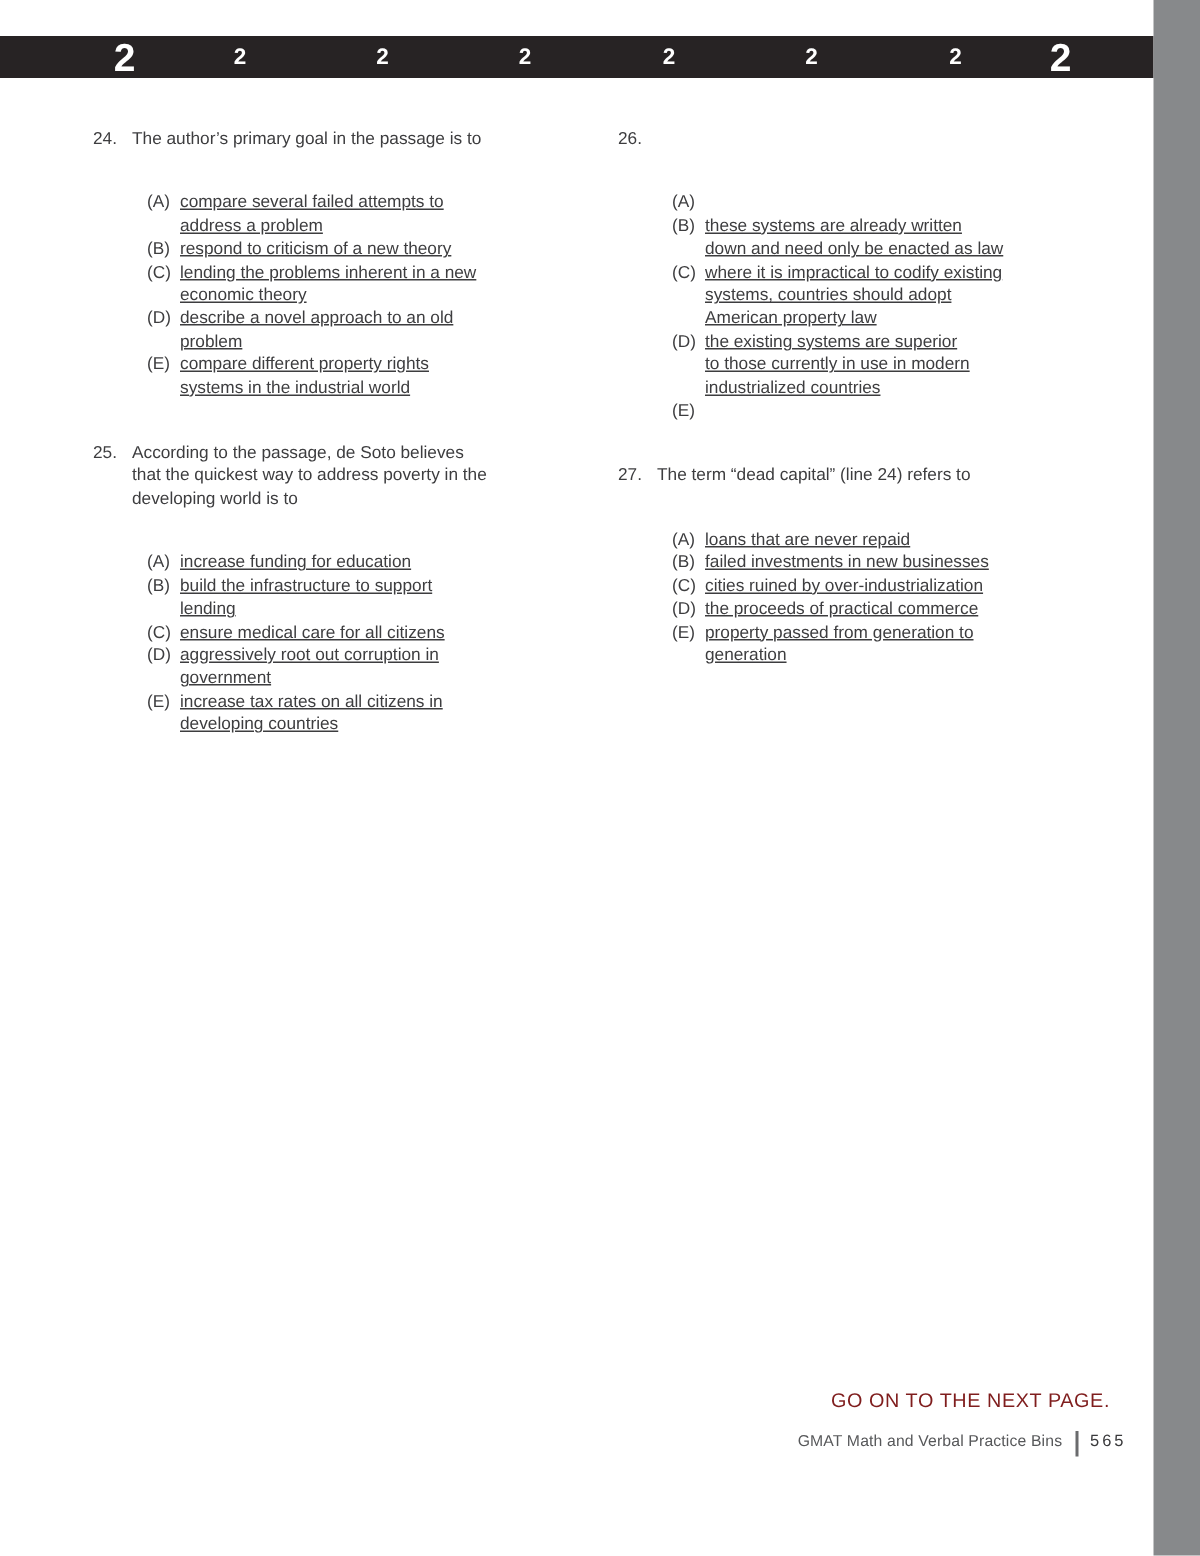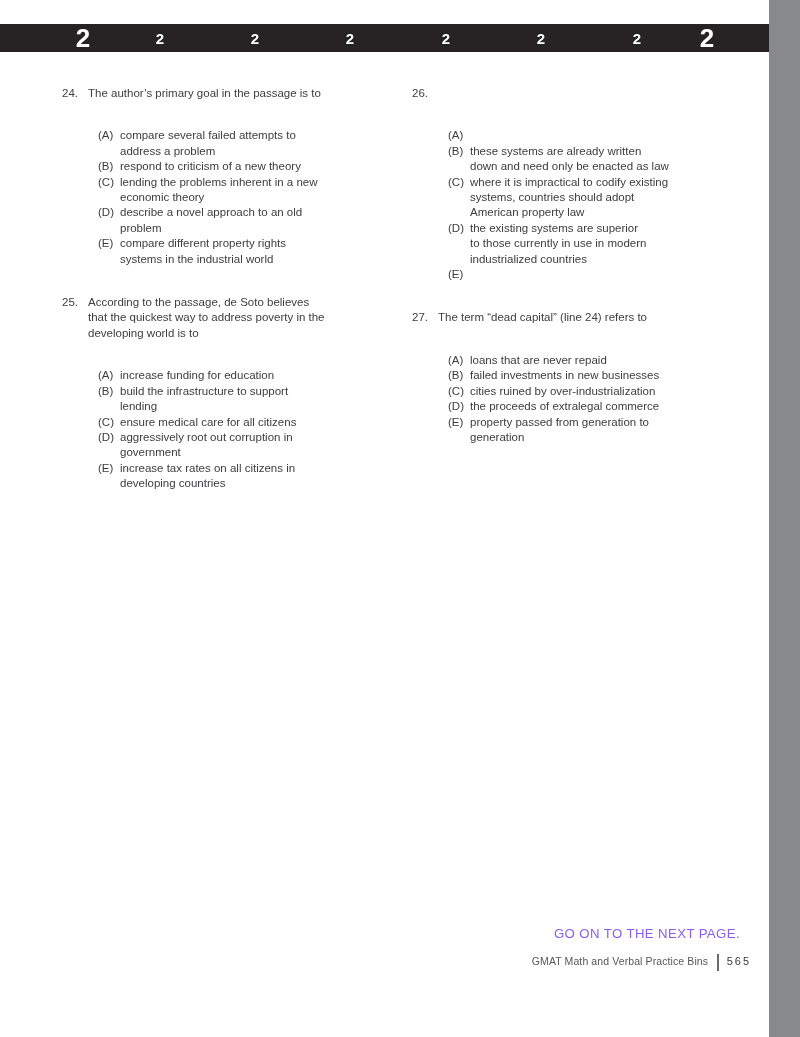--- a/index.html
+++ b/index.html
@@ -35,25 +35,25 @@
   .col{position:absolute;top:86px;width:336px;}
   .col-left{left:62px;}
   .col-right{left:412px;}
   .question{margin-bottom:28px;}
   .q-head{display:flex;align-items:flex-start;}
   .q-num{width:26px;flex:none;}
   .q-text{white-space:pre-line;}
   .choices{margin-top:27px;padding-left:36px;}
   .choice{display:flex;align-items:flex-start;}
   .c-label{width:22px;flex:none;}
-  .c-text{white-space:pre-line;}
+  .c-text{white-space:pre-line;text-decoration:underline;}
   
   .go-on{
     position:absolute;top:926px;right:60px;
-    font-size:13.2px;letter-spacing:0.4px;color:#8b5cf6;line-height:1.2;
+    font-size:13.2px;letter-spacing:0.4px;color:#7f1d1d;line-height:1.2;
   }
   .credit{
     position:absolute;top:952px;right:49px;height:20px;
     display:flex;align-items:center;
   }
   .book-title{font-size:10.5px;color:#57585a;letter-spacing:0.1px;}
   .credit-divider{width:1.5px;height:17px;background:#6a6b6d;margin:0 8px 0 9px;}
   .page-num{font-size:11px;font-weight:normal;letter-spacing:2px;color:#3a3a3c;}
 </style>
 </head>
@@ -189,21 +189,21 @@
       <div class="choice">
         <div class="c-label">(B)</div>
         <div class="c-text">failed investments in new businesses</div>
       </div>
       <div class="choice">
         <div class="c-label">(C)</div>
         <div class="c-text">cities ruined by over-industrialization</div>
       </div>
       <div class="choice">
         <div class="c-label">(D)</div>
-        <div class="c-text">the proceeds of extralegal commerce</div>
+        <div class="c-text">the proceeds of practical commerce</div>
       </div>
       <div class="choice">
         <div class="c-label">(E)</div>
         <div class="c-text">property passed from generation to
 generation</div>
       </div>
     </div>
   </div>
 
 </div>

